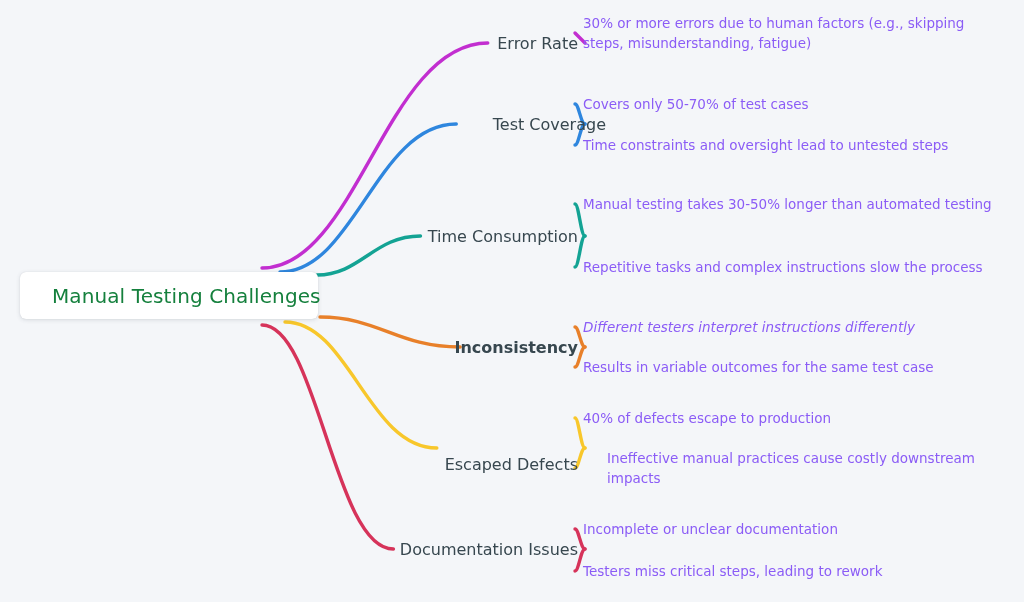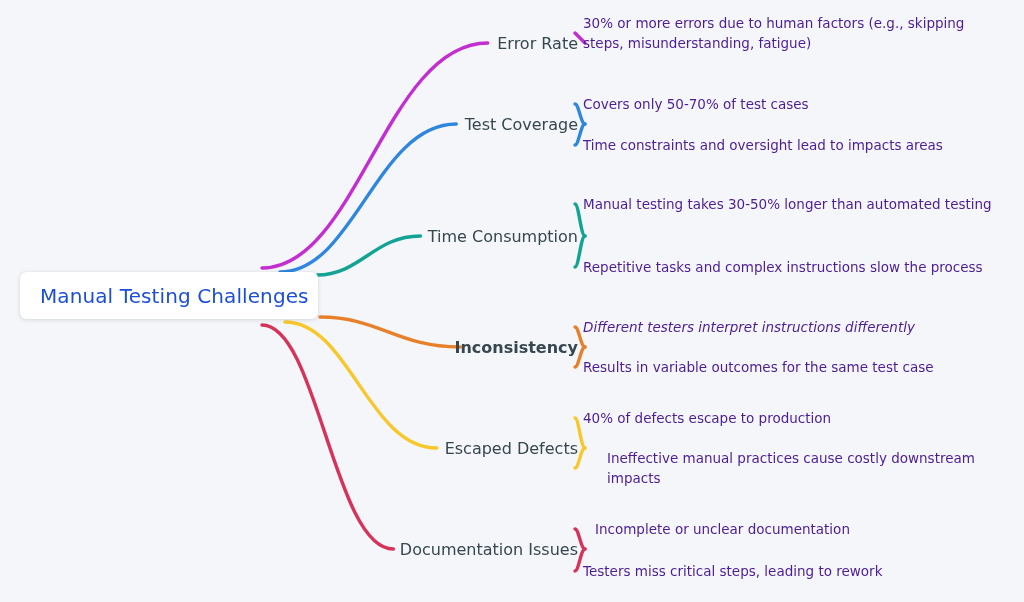--- a/index.html
+++ b/index.html
@@ -34,38 +34,39 @@
     border-radius: 6px;
     box-shadow: 0 1px 4px rgba(60, 72, 88, 0.16), 0 0 1px rgba(60,72,88,0.18);
     display: flex;
     align-items: center;
     justify-content: flex-start;
     box-sizing: border-box;
   }
   .central-node-label {
     font-family: "DejaVu Sans", sans-serif;
     font-size: 20px;
-    color: #1d4ed8;
+    color: #15803d;
     letter-spacing: 0.1px;
     white-space: nowrap;
+    margin-left: 12px;
   }
   .node-label {
     position: absolute;
     font-family: "DejaVu Sans", sans-serif;
     font-size: 16px;
     color: #37474f;
     white-space: nowrap;
     text-align: right;
     transform: translateY(-50%);
   }
   .leaf-label {
     position: absolute;
     font-family: "DejaVu Sans", sans-serif;
     font-size: 13.5px;
-    color: #4c1d95;
+    color: #8b5cf6;
     line-height: 20px;
   }
   .leaf-label.one-line {
     transform: translateY(-50%);
   }
   .leaf-label.two-line {
     transform: translateY(-50%);
   }
 </style>
 </head>
@@ -94,33 +95,33 @@
         <path d="M 585 549 C 580.8 549, 578.8 571, 575 571" stroke="#d6335a" stroke-width="3.4" class="branch-path"></path>
       </g>
   </svg>
 
   <div class="central-node" style="left:20px; top:272px; width:298px; height:47px; padding-left:20px;">
     <span class="central-node-label">Manual Testing Challenges</span>
   </div>
 
   <div id="node-labels">
       <div class="node-label" style="top: 43px; left: 0px; width: 578px;">Error Rate</div>
-      <div class="node-label" style="top: 124px; left: 0px; width: 578px;">Test Coverage</div>
+      <div class="node-label" style="top: 124px; left: 0px; width: 578px; padding-left: 28px;">Test Coverage</div>
       <div class="node-label" style="top: 236px; left: 0px; width: 578px;">Time Consumption</div>
       <div class="node-label" style="top: 347px; left: 0px; width: 578px; font-weight: bold;">Inconsistency</div>
-      <div class="node-label" style="top: 448px; left: 0px; width: 578px;">Escaped Defects</div>
+      <div class="node-label" style="top: 464px; left: 0px; width: 578px;">Escaped Defects</div>
       <div class="node-label" style="top: 549px; left: 0px; width: 578px;">Documentation Issues</div>
     </div>
   <div id="leaf-labels">
       <div class="leaf-label two-line" style="left: 583px; top: 33px; width: 410px;">30% or more errors due to human factors (e.g., skipping steps, misunderstanding, fatigue)</div>
       <div class="leaf-label one-line" style="left: 583px; top: 104px; width: 420px;">Covers only 50-70% of test cases</div>
-      <div class="leaf-label one-line" style="left: 583px; top: 145px; width: 420px;">Time constraints and oversight lead to impacts areas</div>
+      <div class="leaf-label one-line" style="left: 583px; top: 145px; width: 420px;">Time constraints and oversight lead to untested steps</div>
       <div class="leaf-label two-line" style="left: 583px; top: 204px; width: 410px;">Manual testing takes 30-50% longer than automated testing</div>
       <div class="leaf-label two-line" style="left: 583px; top: 267px; width: 410px;">Repetitive tasks and complex instructions slow the process</div>
       <div class="leaf-label one-line" style="left: 583px; top: 327px; width: 420px; font-style: italic;">Different testers interpret instructions differently</div>
       <div class="leaf-label one-line" style="left: 583px; top: 367px; width: 420px;">Results in variable outcomes for the same test case</div>
       <div class="leaf-label one-line" style="left: 583px; top: 418px; width: 420px;">40% of defects escape to production</div>
       <div class="leaf-label two-line" style="left: 583px; top: 468px; width: 410px; margin-left: 24px;">Ineffective manual practices cause costly downstream impacts</div>
-      <div class="leaf-label one-line" style="left: 583px; top: 529px; width: 420px; margin-left: 12px;">Incomplete or unclear documentation</div>
+      <div class="leaf-label one-line" style="left: 583px; top: 529px; width: 420px;">Incomplete or unclear documentation</div>
       <div class="leaf-label one-line" style="left: 583px; top: 571px; width: 420px;">Testers miss critical steps, leading to rework</div>
     </div>
 
 </div>
 
 </body></html>

